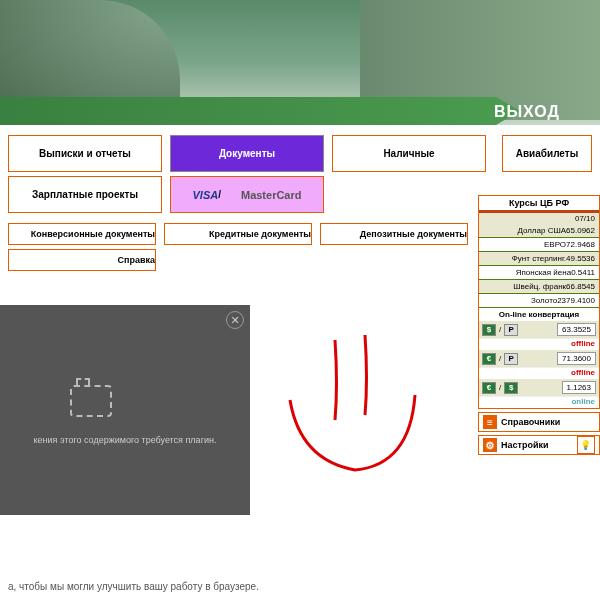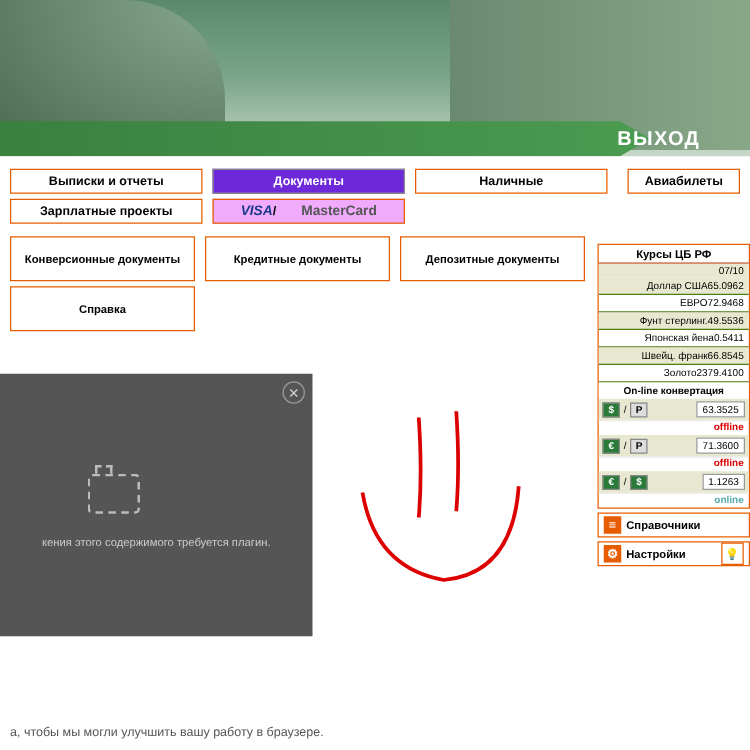--- a/index.html
+++ b/index.html
@@ -7,39 +7,39 @@
 .banner { height: 125px; background: linear-gradient(180deg, #5a8a6a 0%, #7ba58a 50%, #c8d8c8 100%); position: relative; overflow: hidden; }
 .building { position: absolute; background: rgba(100,140,110,.6); }
 .b1 { left: 0; top: 0; width: 180px; height: 120px; border-radius: 0 80px 0 0; background: radial-gradient(ellipse at top right, #88a890, #4a6a50); }
 .b2 { right: 0; top: 0; width: 240px; height: 120px; background: linear-gradient(90deg, #6a8a70, #88a888); }
 .exit-bar { position: absolute; bottom: 0; left: 0; right: 80px; height: 28px; display: flex; align-items: center; }
 .arrow-body { flex: 1; height: 28px; background: linear-gradient(90deg, #3a8040, #4a9a50); position: relative; }
 .arrow-head { width: 0; height: 0; border-top: 14px solid transparent; border-bottom: 14px solid transparent; border-left: 24px solid #4a9a50; }
 .exit-text { position: absolute; right: 40px; bottom: 4px; color: #fff; font-size: 16px; font-weight: bold; letter-spacing: 1px; }
 .main-nav { padding: 10px 8px 6px; }
 .nav-row { display: flex; gap: 8px; margin-bottom: 4px; }
-.nav-btn { width: 154px; height: 20px; font-size: 10px; font-weight: bold; border: 1px solid #e85c00; background: #fff; cursor: pointer; display: flex; align-items: center; justify-content: center; }
+.nav-btn { width: 154px; height: 37px; font-size: 10px; font-weight: bold; border: 1px solid #e85c00; background: #fff; cursor: pointer; display: flex; align-items: center; justify-content: center; }
 .nav-btn.active { background: #6d28d9; color: #fff; border-color: #888; }
 .nav-btn.right { margin-left: auto; width: 90px; }
 .visa { background: #f0abfc; }
 .visa-v { color: #1a3a8a; font-style: italic; font-weight: bold; font-size: 11px; }
 .visa-m { color: #555; font-size: 11px; padding-left: 20px; }
 .sub-nav { padding: 0 8px; }
 .sub-row { display: flex; gap: 8px; margin-bottom: 4px; }
-.sub-btn { width: 148px; height: 36px; font-size: 9px; font-weight: bold; border: 1px solid #e85c00; background: #fff; cursor: pointer; }
+.sub-btn { width: 148px; height: 22px; font-size: 9px; font-weight: bold; border: 1px solid #e85c00; background: #fff; cursor: pointer; text-align: right; }
 .content { display: flex; padding: 30px 0 0 0; gap: 10px; }
 .plugin-box { width: 250px; height: 210px; background: #555; position: relative; color: #ccc; }
 .plugin-close { position: absolute; top: 6px; right: 6px; width: 18px; height: 18px; border: 1px solid #999; border-radius: 50%; display: flex; align-items: center; justify-content: center; font-size: 11px; color: #ccc; cursor: pointer; }
 .plugin-icon { position: absolute; top: 80px; left: 70px; width: 42px; height: 32px; border: 2px dashed #bbb; border-radius: 4px; }
 .plugin-tab { position: absolute; top: 73px; left: 76px; width: 14px; height: 7px; border: 2px dashed #bbb; border-bottom: none; }
 .plugin-text { position: absolute; top: 130px; left: 0; width: 100%; text-align: center; font-size: 9px; color: #ccc; padding: 0 4px; }
 .smiley { width: 210px; height: 200px; position: relative; }
 .sidebar { position: absolute; right: 0; top: 195px; width: 122px; }
 .rates-box { border: 1px solid #e85c00; background: #fff; }
-.rates-hdr { text-align: center; font-weight: bold; font-size: 9px; padding: 2px; border-bottom: 1px solid #c2410c; }
+.rates-hdr { text-align: center; font-weight: bold; font-size: 9px; padding: 2px; border-bottom: 3px solid #c2410c; }
 .rates-date { background: #e8e8d0; font-size: 8px; text-align: right; padding: 1px 4px; }
 .rate-row { display: flex; justify-content: flex-end; font-size: 8px; padding: 2px 4px; border-bottom: 1px solid #4d7c0f; }
 .rate-row:nth-child(odd) { background: #e8e8d0; }
 .online-hdr { text-align: center; font-weight: bold; font-size: 8px; padding: 2px; background: #fff; }
 .conv-row { display: flex; align-items: center; gap: 3px; padding: 2px 3px; font-size: 8px; border-bottom: 1px solid #eee; }
 .conv-row:nth-child(odd) { background: #e8e8d0; }
 .cur-ic { width: 14px; height: 12px; border: 1px solid #888; display: flex; align-items: center; justify-content: center; font-size: 8px; font-weight: bold; }
 .cur-d { background: #2a7a3a; color: #fff; }
 .cur-r { background: #ddd; }
 .cur-e { background: #2a7a3a; color: #fff; }

